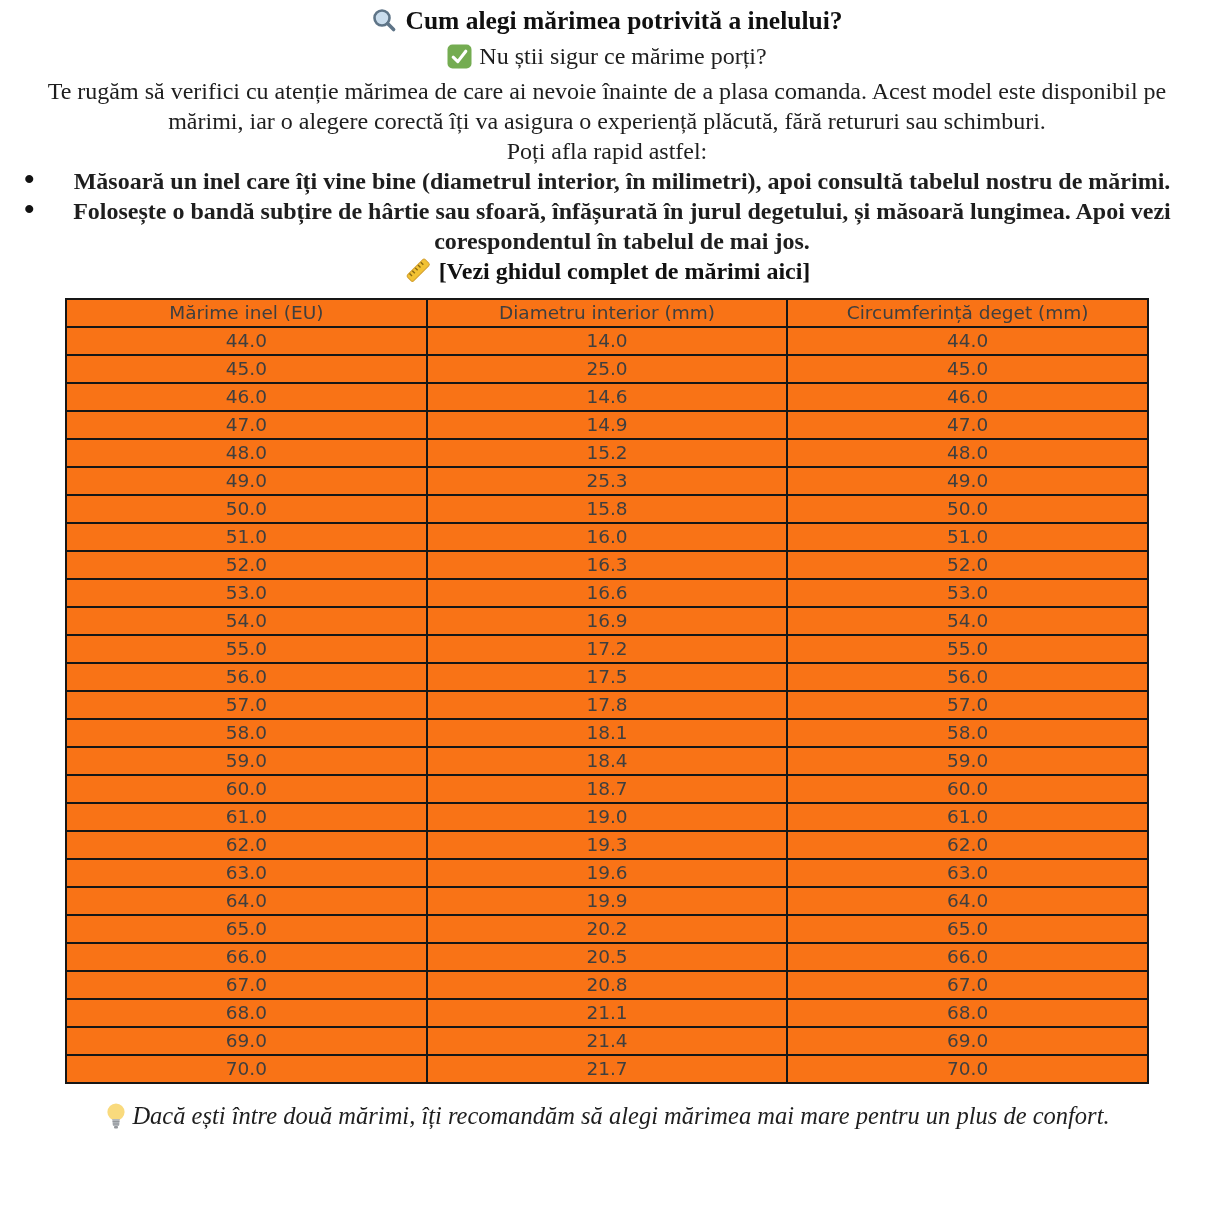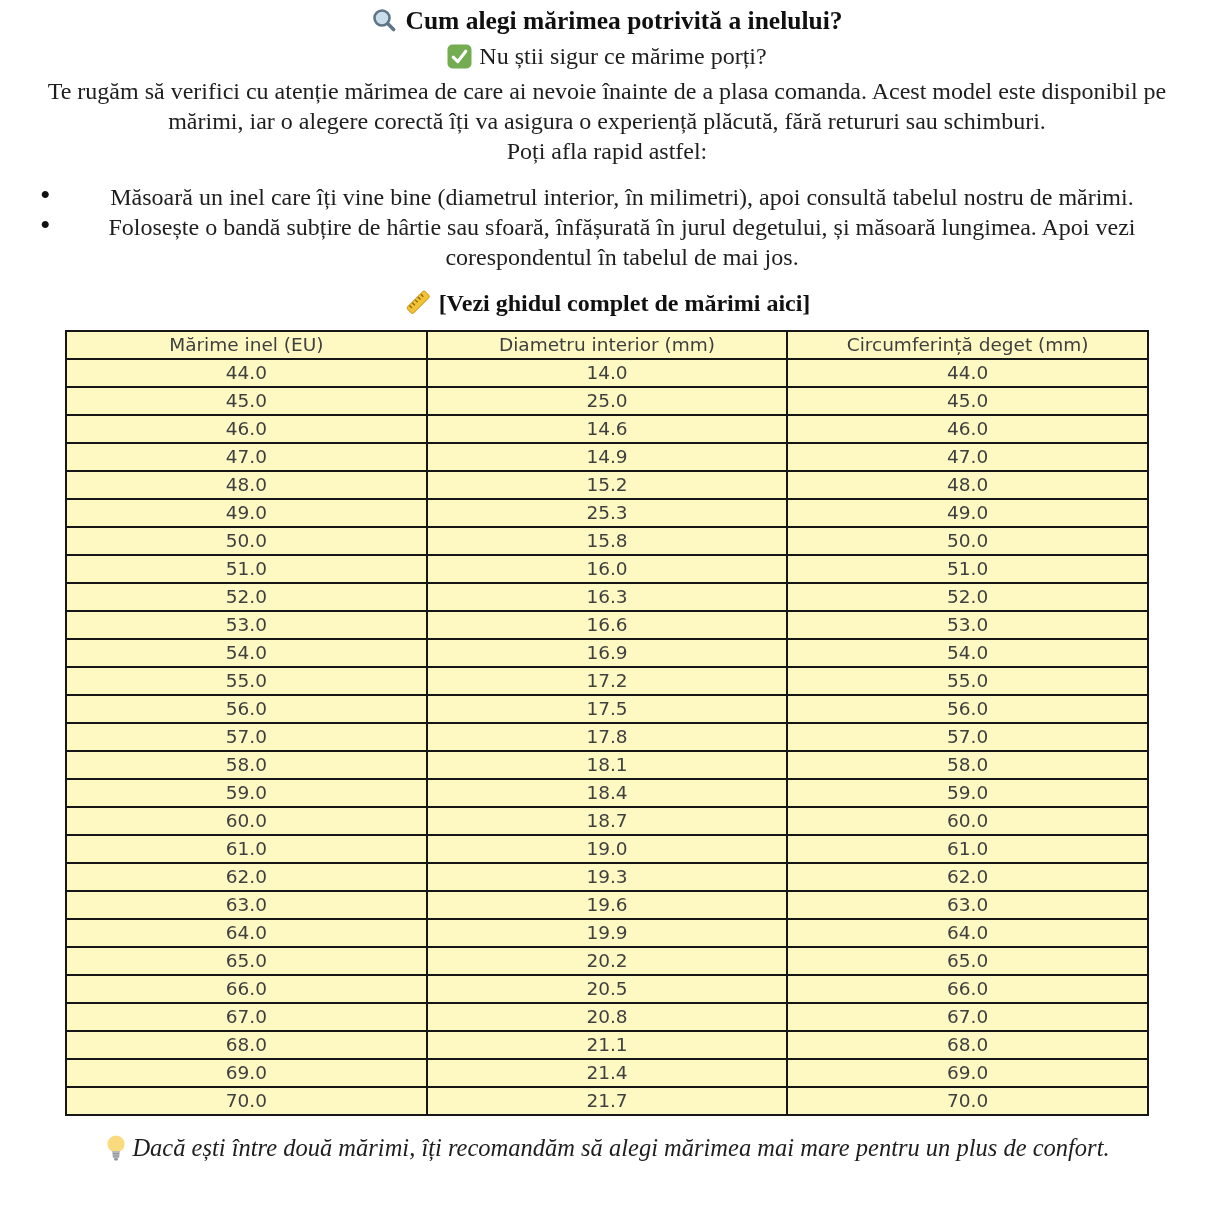--- a/index.html
+++ b/index.html
@@ -15,21 +15,21 @@
   h1.title {
     margin: 5px 12px 0;
     font-size: 25.5px; line-height: 31px;
     text-align: center; font-weight: bold; color: #101010;
   }
   .line {
     margin: 0; padding: 0 14px;
     font-size: 24px; line-height: 30px;
     text-align: center;
   }
-  .tips-list { margin: 16px; padding: 0; list-style: none; }
+  .tips-list { margin: 0; padding: 0; list-style: none; font-weight: bold; }
   .tips-list li {
     position: relative;
     margin: 0; padding: 0 34px 0 64px;
     font-size: 24px; line-height: 30px;
     text-align: center;
   }
   .tips-list li::before {
     content: "\2022";
     position: absolute; left: 24px; top: -2px;
     font-size: 30px; color: #111;
@@ -38,21 +38,21 @@
   .ico { display: inline-block; vertical-align: -5px; margin-right: 7px; }
   .ico.bulb { vertical-align: -7px; margin-right: 4px; }
 
   table.size-table {
     width: 1084px;
     margin: 7px auto 0;
     border-collapse: collapse;
     table-layout: fixed;
     font-family: "DejaVu Sans", "Liberation Sans", sans-serif;
     color: #3f3f3f;
-    background: #fef9c3;
+    background: #f97316;
   }
   .size-table th, .size-table td {
     border: 2px solid #161616;
     font-weight: normal;
     font-size: 18.5px;
     height: 28px; line-height: 24px;
     padding: 0 4px;
     text-align: center;
     white-space: nowrap; overflow: hidden;
   }

